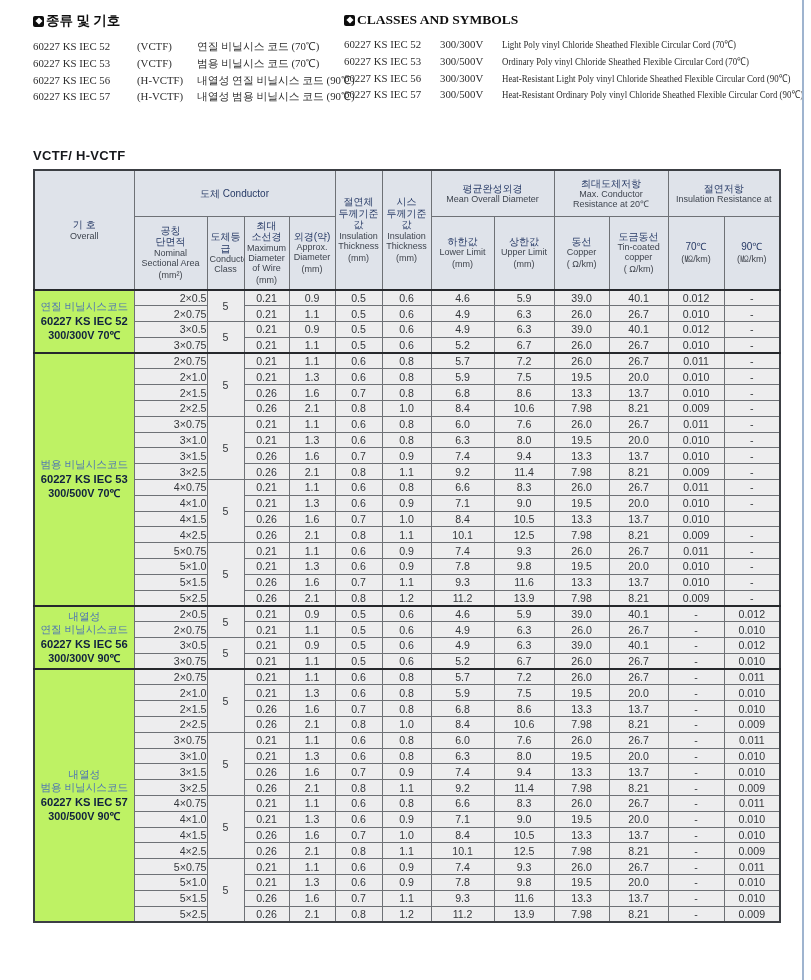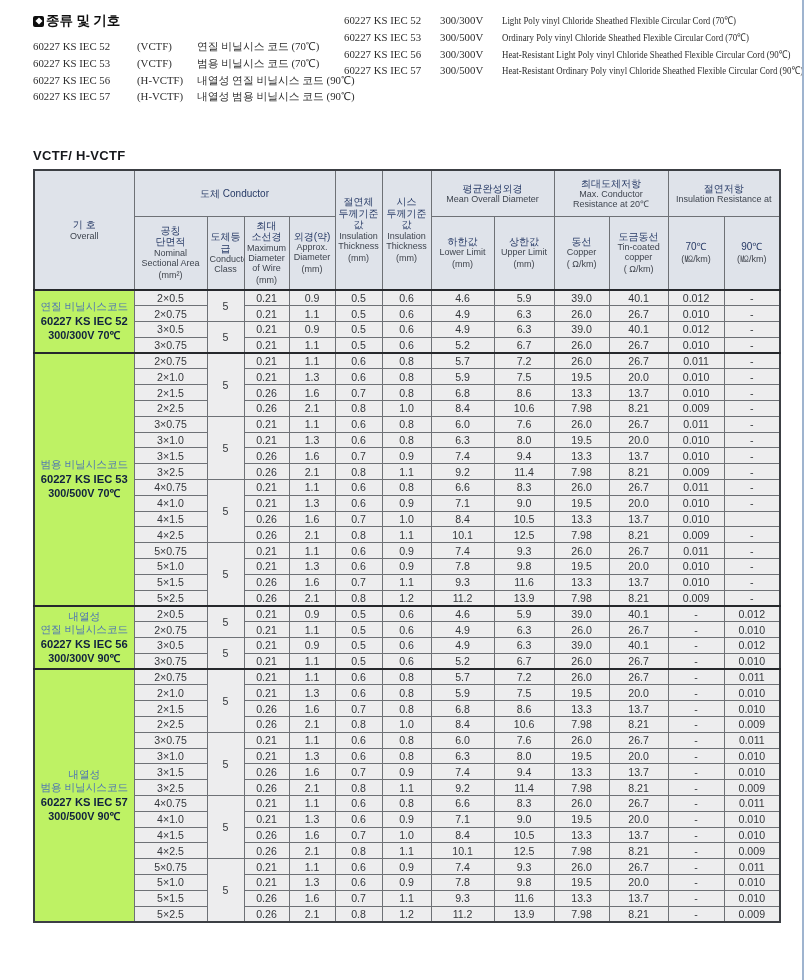--- a/index.html
+++ b/index.html
@@ -36,21 +36,21 @@
   thead th { background:var(--header-bg,#dfe3ea); font-weight:normal;
     padding:1px 2px; vertical-align:middle; }
   thead tr.hrow1 th { height:46px; }
   thead tr.hrow2 th { height:74px; }
   .th-ko   { color:var(--header-ko,#273a66); font-size:10px;  line-height:11.5px; }
   .th-en   { color:#3f454f; font-size:9px;   line-height:10px; }
   .th-unit { color:#41454d; font-size:9px;   line-height:11px; margin-top:2px; }
   tbody td { background:#ededee; color:#34373b; font-size:10.6px;
     text-align:center; height:15.8px; line-height:14px; padding:0;
     border-top:1px solid #c4c6ca; }
-  tbody td.c-area { text-align:center; padding-left:0; }
+  tbody td.c-area { text-align:right; padding-left:0; }
   tbody td.c-symbol { background:#bef264; vertical-align:middle;margin-left:8px; }
   tr.sub-start td   { border-top:1px solid #4b4e53; }
   tr.group-start td { border-top:2px solid #26282c; }
   .label-ko   { color:var(--accent-blue,#4d74b4); font-size:10.6px; line-height:13.5px; }
   .label-code { color:#10203f; font-weight:bold; font-size:11.2px; line-height:14.5px; }
   .label-volt { color:#10203f; font-weight:bold; font-size:10.8px; line-height:14.5px; }
 
   .page-edge { position:absolute; left:802px; top:0; width:2px; height:980px;
     background:var(--edge-line,#9fb4cf); }
 </style>
@@ -80,20 +80,24 @@
       </div>
       <div class="spec-row">
         <span class="spec-col spec-col-code">60227 KS IEC 57</span>
         <span class="spec-col spec-col-type">(H-VCTF)</span>
         <span class="spec-col spec-col-desc">내열성 범용 비닐시스 코드 (90℃)</span>
       </div>
     </div>
 </div>
 
 <div class="top-section" id="right-section">
+  <div class="section-title">
+    <span class="bullet"></span>
+    <span>CLASSES AND SYMBOLS</span>
+  </div>
   <div id="right-items">
       <div class="spec-row">
         <span class="spec-col spec-col-code">60227 KS IEC 52</span>
         <span class="spec-col spec-col-voltage">300/300V</span>
         <span class="spec-col spec-col-desc"><span class="fit">Light Poly vinyl Chloride Sheathed Flexible Circular Cord (70℃)</span></span>
       </div>
       <div class="spec-row">
         <span class="spec-col spec-col-code">60227 KS IEC 53</span>
         <span class="spec-col spec-col-voltage">300/500V</span>
         <span class="spec-col spec-col-desc"><span class="fit">Ordinary Poly vinyl Chloride Sheathed Flexible Circular Cord (70℃)</span></span>

